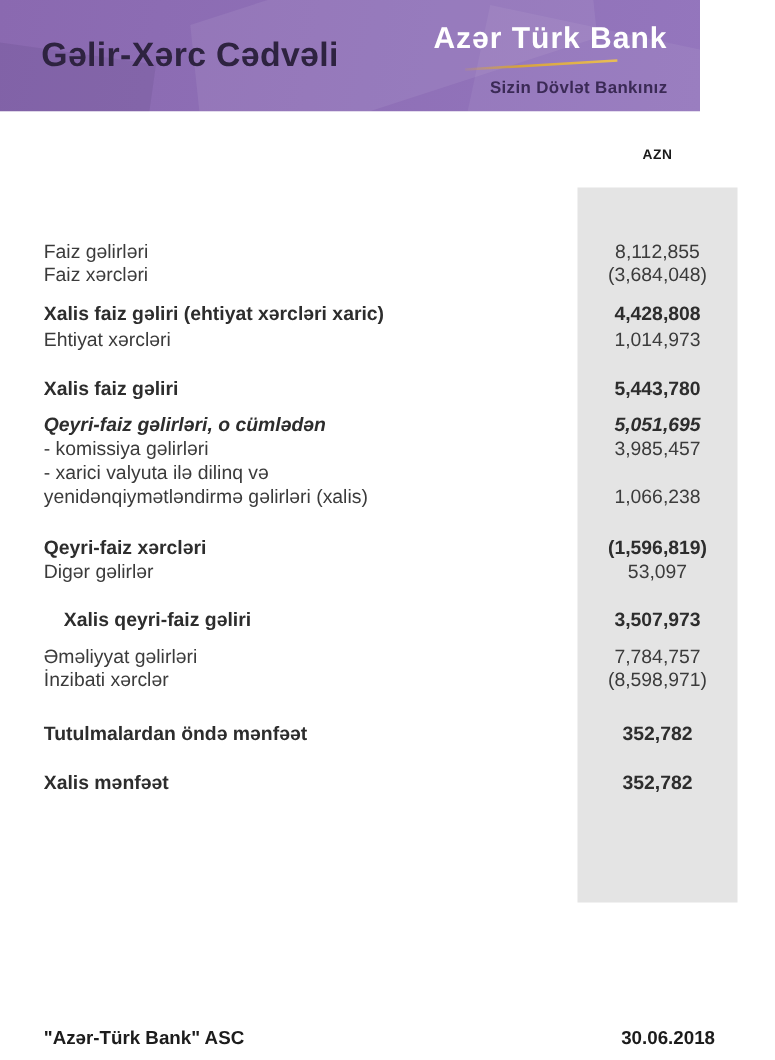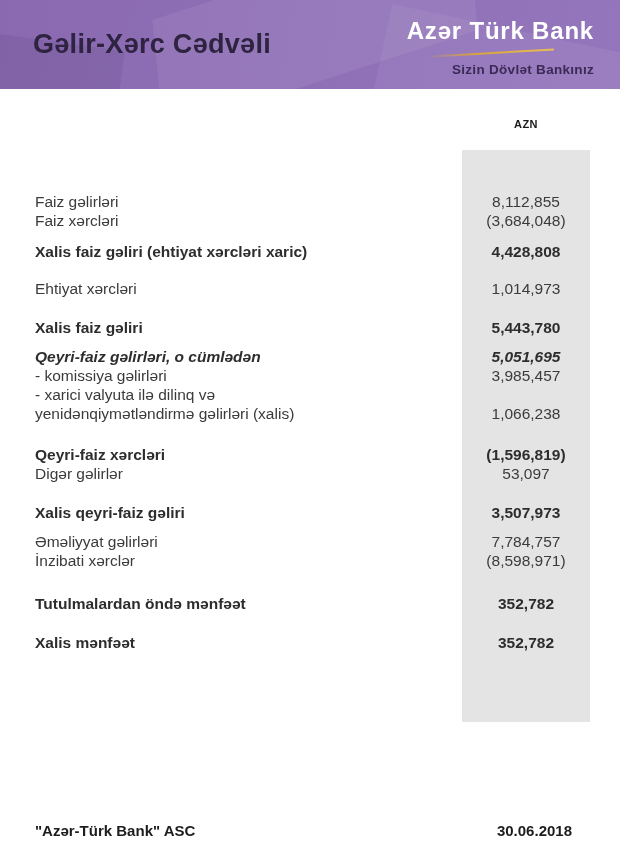--- a/index.html
+++ b/index.html
@@ -7,21 +7,21 @@
     width: 620px; height: 848px;
     background: #ffffff;
     font-family: "Liberation Sans", "DejaVu Sans", sans-serif;
     position: relative;
     overflow: hidden;
   }
 
   
   .banner {
     position: absolute; left: 0; top: 0;
-    width: 620px; height: 89px;
+    width: 560px; height: 89px;
     background: linear-gradient(100deg, #8a69b0 0%, #8e6fb6 45%, #9476bd 100%);
     overflow: hidden;
   }
   .banner .photo-shape1 {
     position: absolute; left: 150px; top: -30px;
     width: 330px; height: 110px;
     background: rgba(255,255,255,0.07);
     transform: rotate(-18deg) skewX(-12deg);
   }
   .banner .photo-shape2 {
@@ -141,21 +141,21 @@
   <div class="row">
     <div class="row-label">Faiz xərcləri</div>
     <div class="row-value">(3,684,048)</div>
   </div>
 
   <div class="row bold" style="margin-top: 12px;">
     <div class="row-label">Xalis faiz gəliri (ehtiyat xərcləri xaric)</div>
     <div class="row-value">4,428,808</div>
   </div>
 
-  <div class="row" style="margin-top: 18px;">
+  <div class="row" style="margin-top: 2px;">
     <div class="row-label">Ehtiyat xərcləri</div>
     <div class="row-value">1,014,973</div>
   </div>
 
   <div class="row bold" style="margin-top: 20px;">
     <div class="row-label">Xalis faiz gəliri</div>
     <div class="row-value">5,443,780</div>
   </div>
 
   <div class="row bold-italic" style="margin-top: 10px; gap: 16px;">
@@ -177,21 +177,21 @@
   <div class="row bold" style="margin-top: 22px;">
     <div class="row-label">Qeyri-faiz xərcləri</div>
     <div class="row-value">(1,596,819)</div>
   </div>
 
   <div class="row">
     <div class="row-label">Digər gəlirlər</div>
     <div class="row-value">53,097</div>
   </div>
 
-  <div class="row bold" style="margin-top: 20px;">
+  <div class="row bold" style="margin-top: 20px; margin-left: 16px;">
     <div class="row-label">Xalis qeyri-faiz gəliri</div>
     <div class="row-value">3,507,973</div>
   </div>
 
   <div class="row" style="margin-top: 10px;">
     <div class="row-label">Əməliyyat gəlirləri</div>
     <div class="row-value">7,784,757</div>
   </div>
 
   <div class="row">

